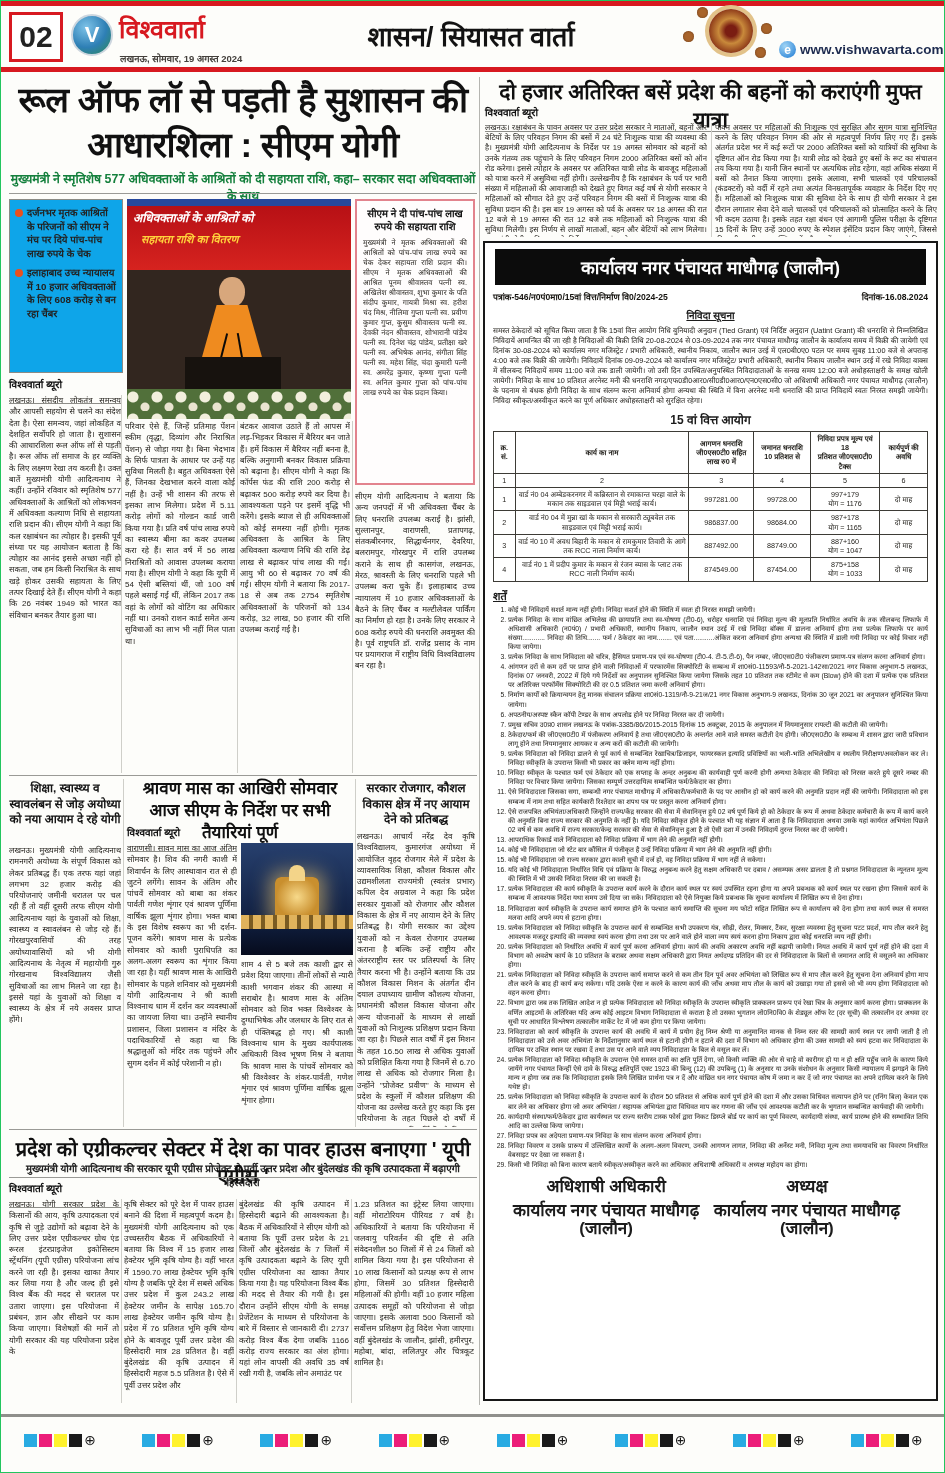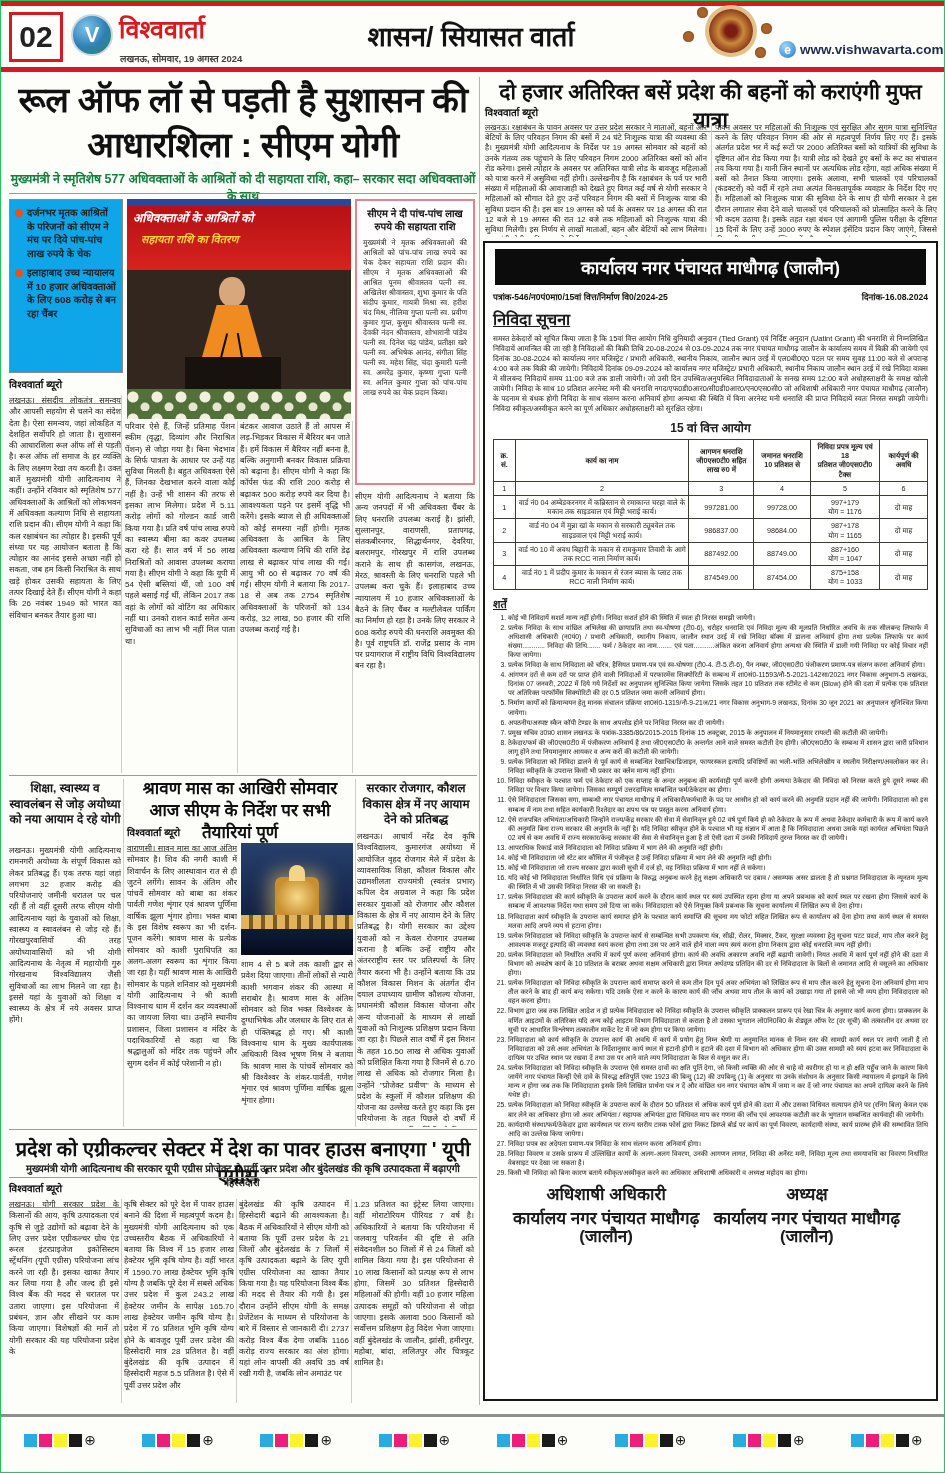--- a/index.html
+++ b/index.html
@@ -94,21 +94,21 @@
   
   .bus-head{left:482px;top:76px;width:455px;text-align:center;font-size:21px;font-weight:800;color:#0f0f0f;}
   .bus-byline{left:484px;top:104px;width:451px;}
   .bus-c1{left:484px;top:122px;width:222px;height:114px;font-size:7.7px;line-height:10.2px;}
   .bus-c2{left:714px;top:122px;width:222px;height:114px;font-size:7.7px;line-height:10.2px;}
 
   
   .tender{left:482px;top:240px;width:455px;height:1160px;border:2px solid #171717;background:#fff;padding:6px 8px;overflow:hidden;}
   .t-band{background:#0c0c0c;color:#fff;text-align:center;font-size:18px;font-weight:800;padding:6px 2px;margin:0 2px;}
   .t-meta{display:flex;justify-content:space-between;font-size:8.6px;font-weight:700;margin-top:6px;color:#15130f;}
-  .t-title{text-align:left;font-size:16px;font-weight:800;text-decoration:underline;margin:5px 0 4px;}
+  .t-title{text-align:center;font-size:10px;font-weight:800;text-decoration:underline;margin:5px 0 4px;}
   .t-intro{font-size:7.3px;line-height:10px;text-align:justify;color:#22201b;}
   .t-fin{text-align:center;font-size:12px;font-weight:800;margin:5px 0 3px;}
   table.tt{width:100%;border-collapse:collapse;}
   table.tt th,table.tt td{border:1px solid #3d3b36;font-size:7.2px;line-height:9.2px;padding:2px 2px;text-align:center;color:#1f1d18;white-space:pre-line;vertical-align:middle;}
   table.tt th{font-weight:700;}
   .t-sharte{font-size:11px;font-weight:800;text-decoration:underline;margin:6px 0 2px;}
   ol.conds{margin:0;padding-left:15px;}
   ol.conds li{font-size:6.8px;line-height:9.1px;text-align:justify;color:#24221d;margin-bottom:1px;}
   .t-signs{display:flex;justify-content:space-between;padding:8px 28px 0 20px;}
   .sig{text-align:center;}

